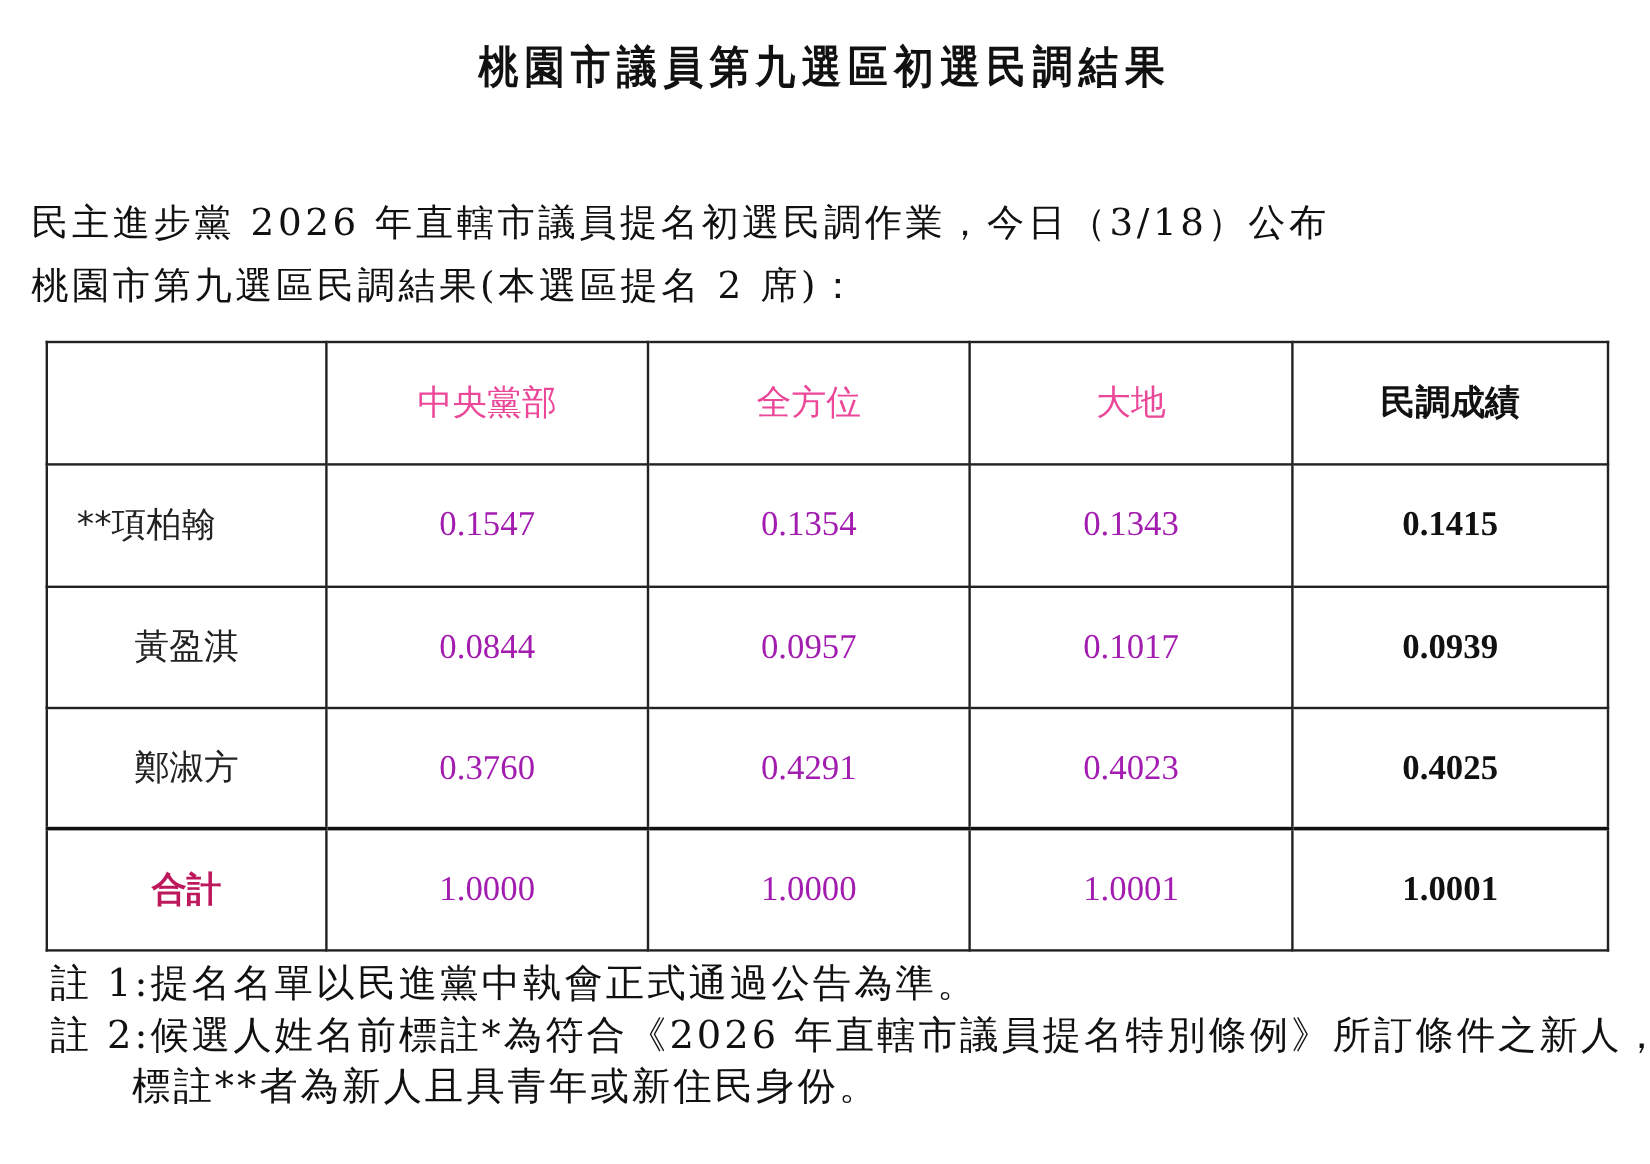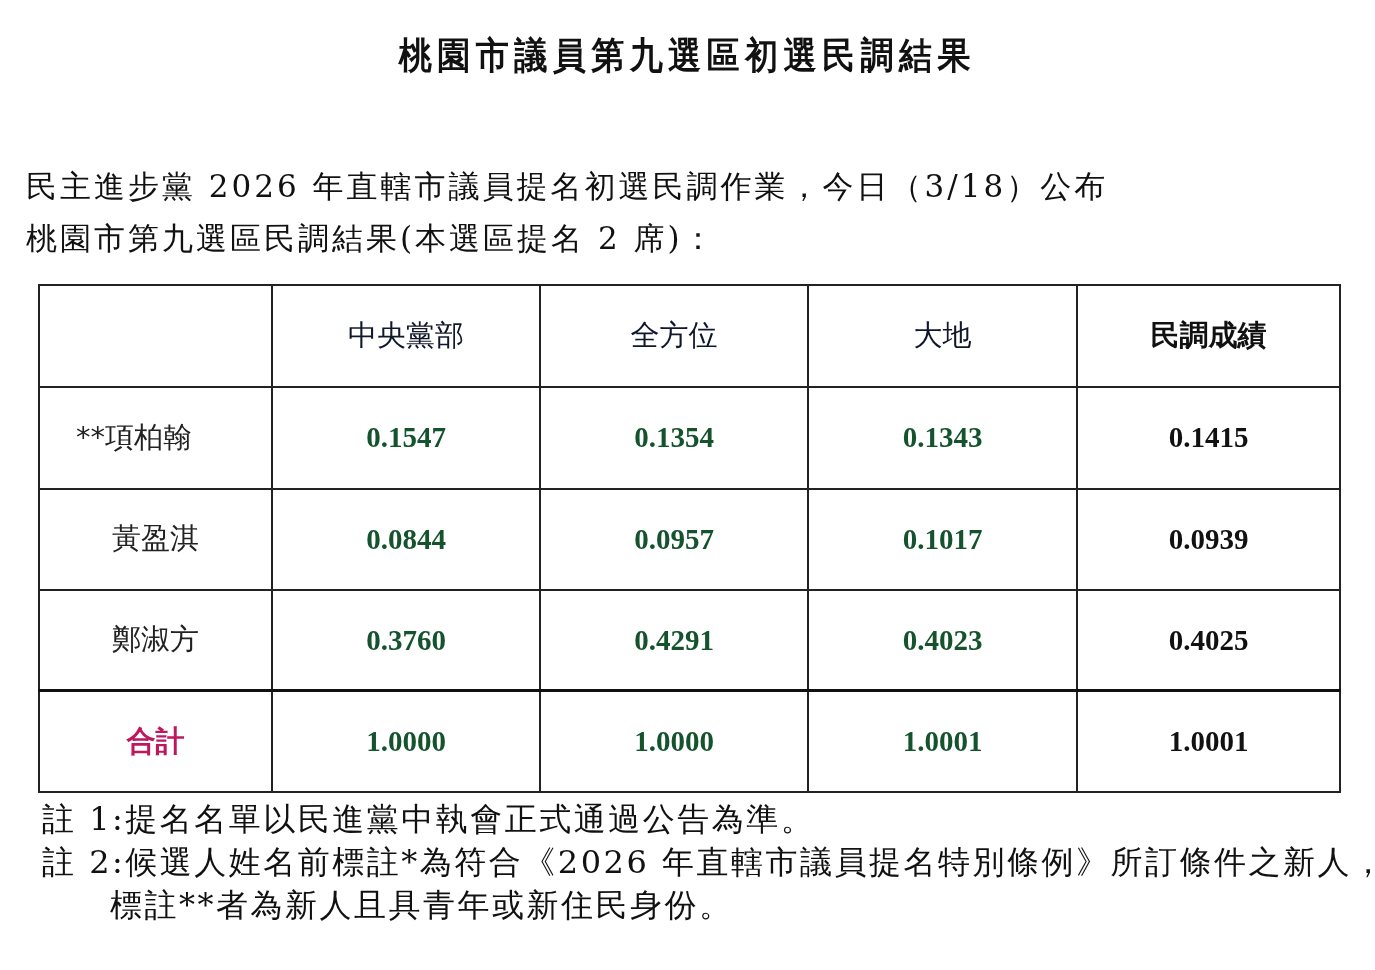--- a/index.html
+++ b/index.html
@@ -60,38 +60,37 @@
   table.results tr.header-row { height: 85px; }
   table.results tr.total-row td { border-top: 3px solid #111; }
   .col-name  { width: 233px; }
   .col-c1    { width: 268px; }
   .col-c2    { width: 268px; }
   .col-c3    { width: 269px; }
   .col-final { width: 263px; }
   th.hdr {
     font-family: "DejaVu Sans", "Liberation Sans", sans-serif;
     font-weight: normal;
-    color: #0f172a;
+    color: #ec4899;
   }
   th.hdr-bold {
     font-family: Liberation Serif, serif;
     font-weight: bold;
   }
   td.name {
     font-family: "DejaVu Sans", "Liberation Sans", sans-serif;
     font-weight: normal;
     color: #222;
   }
-  td.name.first-name { text-align: left; padding-left: 36px; }
+  td.name.first-name { text-align: left; padding-left: 24px; }
   td.name.total-label { font-weight: bold; color: #be185d; }
   td.num {
     font-family: "Liberation Serif", "DejaVu Serif", serif;
-    color: #14532d;
+    color: #a21caf;
     font-size: 30px;
-    font-weight: bold;
   }
   td.num.bold {
     font-weight: bold;
     color: #111;
     font-family: "Liberation Serif", "DejaVu Serif", serif;
     margin-top: 42px;
   }
   .notes {
     position: absolute;
     left: 42px;

